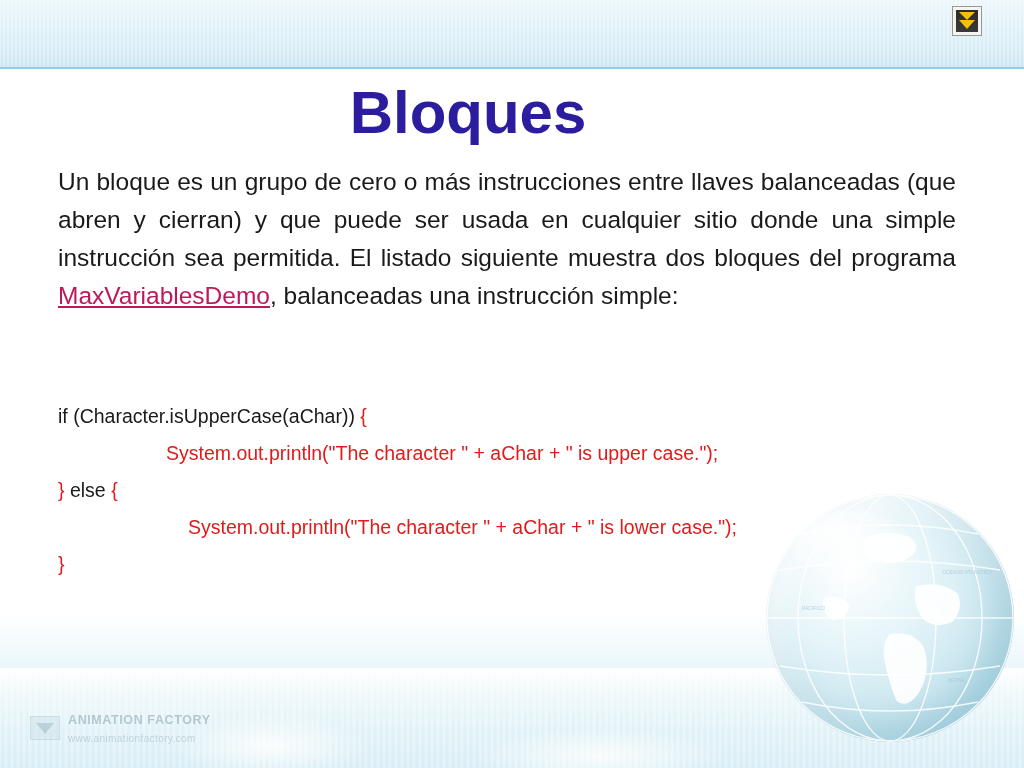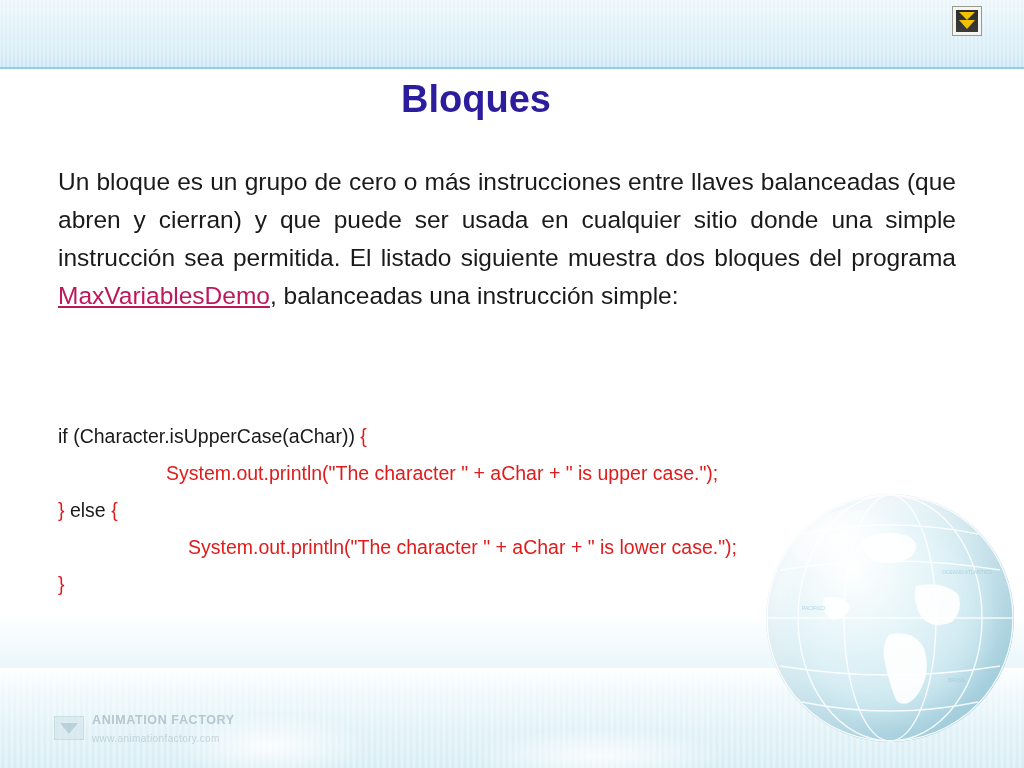--- a/index.html
+++ b/index.html
@@ -65,24 +65,24 @@
     position: absolute;
     left: 3px; top: 10px;
     width: 16px; height: 9px;
     background: #f2c200;
     clip-path: polygon(0 0, 100% 0, 50% 100%);
   }
 
   
   .slide-title {
     position: absolute;
-    left: 12px; top: 78px;
+    left: 4px; top: 78px;
     width: 928px;
     text-align: center;
-    font-size: 38px;
+    font-size: 60px;
     font-weight: bold;
     color: #2b1d9e;
     letter-spacing: 0px;
   }
 
   
   .body-text {
     position: absolute;
     left: 58px; top: 163px;
     width: 898px;
@@ -98,21 +98,20 @@
   }
 
   
   .code {
     position: absolute;
     left: 58px; top: 398px;
     width: 920px;
     font-size: 19.5px;
     line-height: 37px;
     color: #1a1a1a;
-    margin-top: 20px;
   }
   .code .red { color: #e01b1b; }
   .code-line { white-space: pre; }
   .code-line.indent { padding-left: 108px; }
   .code-line.indent2 { padding-left: 130px; }
 
   
   .bottom-band {
     position: absolute;
     left: 0; bottom: 0;
@@ -138,21 +137,20 @@
   }
 
   
   .watermark {
     position: absolute;
     left: 30px; bottom: 22px;
     display: flex;
     align-items: center;
     gap: 8px;
     opacity: 0.5;
-    margin-left: 24px;
   }
   .wm-logo {
     width: 30px; height: 24px;
     background: #cfe3ea;
     border: 1px solid #a9c6d0;
     position: relative;
     box-sizing: border-box;
   }
   .wm-logo::after {
     content: "";

